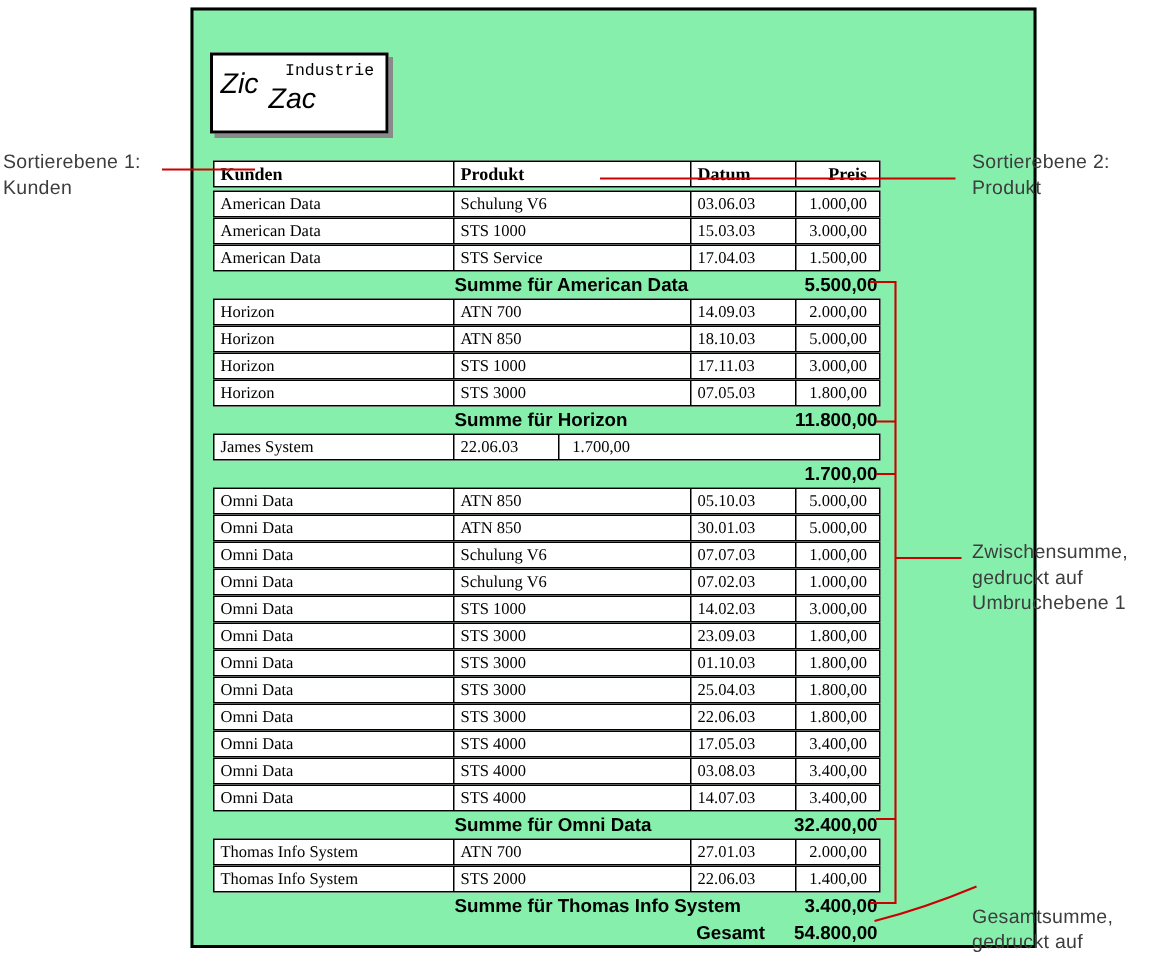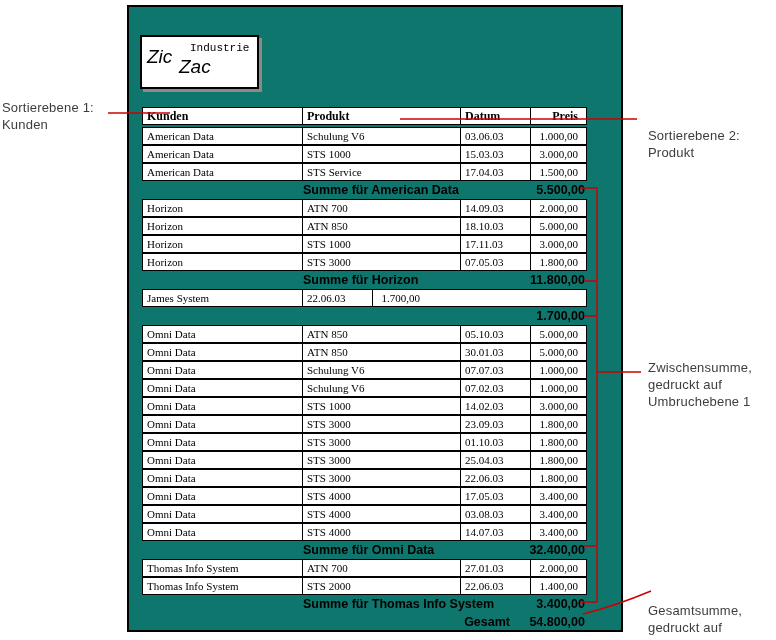--- a/index.html
+++ b/index.html
@@ -2,21 +2,21 @@
 <html style="--ann-text: #3d3d3d;"><head>
 <meta charset="utf-8">
 <style>
   html,body{margin:0;padding:0;background:#ffffff;}
   .canvas{position:relative;width:776px;height:640px;background:#ffffff;overflow:hidden;
           font-family:"Liberation Sans",sans-serif;}
   
   .ann{position:absolute;font-size:13px;line-height:17px;color:var(--ann-text,#3d3d3d);
        letter-spacing:0.2px;white-space:nowrap;}
   
-  .page{position:absolute;left:127px;top:5px;width:496px;height:627px;background:#0f766e;
+  .page{position:absolute;left:127px;top:5px;width:564px;height:627px;background:#86efac;
         border:2px solid #000;box-sizing:border-box;}
   .logo{position:absolute;left:11px;top:28px;width:119px;height:54px;border:2px solid #000;
         box-sizing:border-box;background:#fff;box-shadow:3px 3px 0 #8a8a8a;}
   .logo .zic{position:absolute;left:5px;top:9px;font-size:19px;font-style:italic;color:#000;}
   .logo .zac{position:absolute;left:37px;top:19px;font-size:19px;font-style:italic;color:#000;}
   .logo .industrie{position:absolute;left:48px;top:5px;font-size:11px;
         font-family:"Liberation Mono",monospace;color:#000;}
   .title{position:absolute;left:184px;top:34px;width:300px;text-align:center;
         font-size:17px;color:#000;}
   
@@ -223,21 +223,21 @@
           <span class="lbl">Summe für Thomas Info System</span>
           <span class="val">3.400,00</span>
         </div>
         <div class="totalrow">
           <span class="lbl">Gesamt</span>
           <span class="val">54.800,00</span>
         </div>
       </div>
   </div>
 
-  <div class="ann" style="left:648px;top:99px;margin-top:28px;">
+  <div class="ann" style="left:648px;top:99px;">
     <div>Sortierebene 2:</div>
     <div>Produkt</div>
   </div>
 
   <div class="ann" style="left:648px;top:359px;">
     <div>Zwischensumme,</div>
     <div>gedruckt auf</div>
     <div>Umbruchebene 1</div>
   </div>
 

